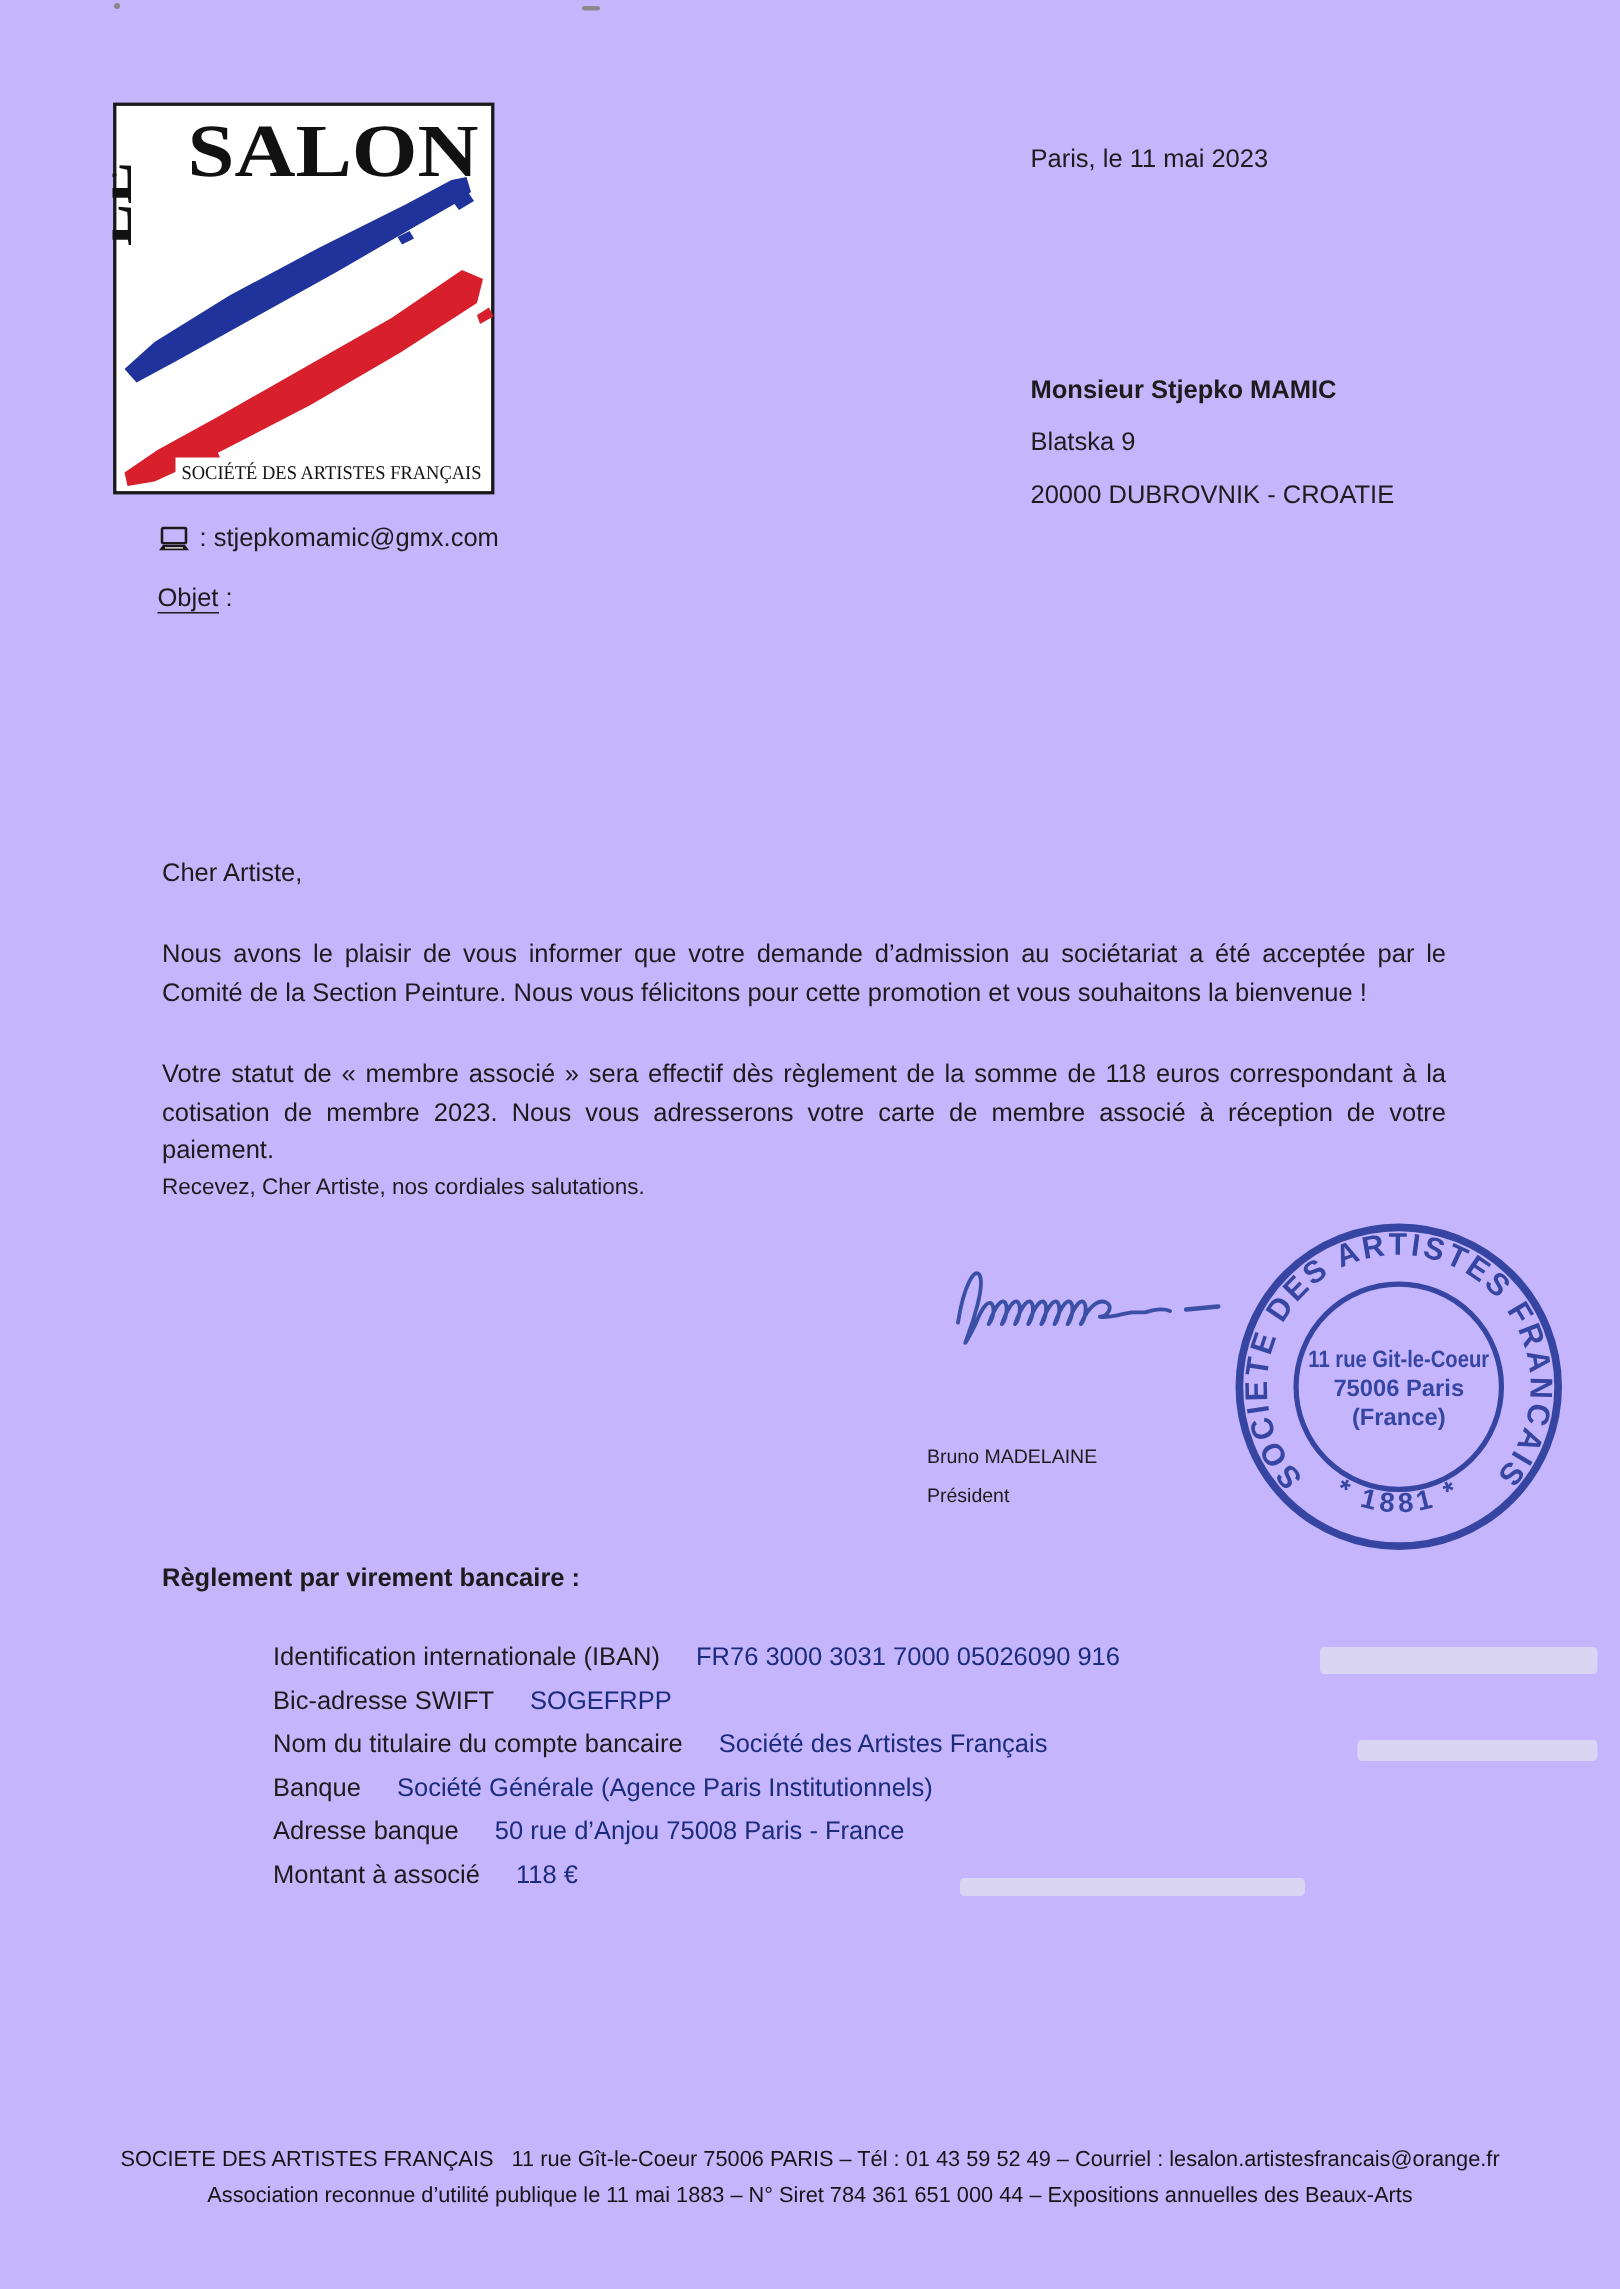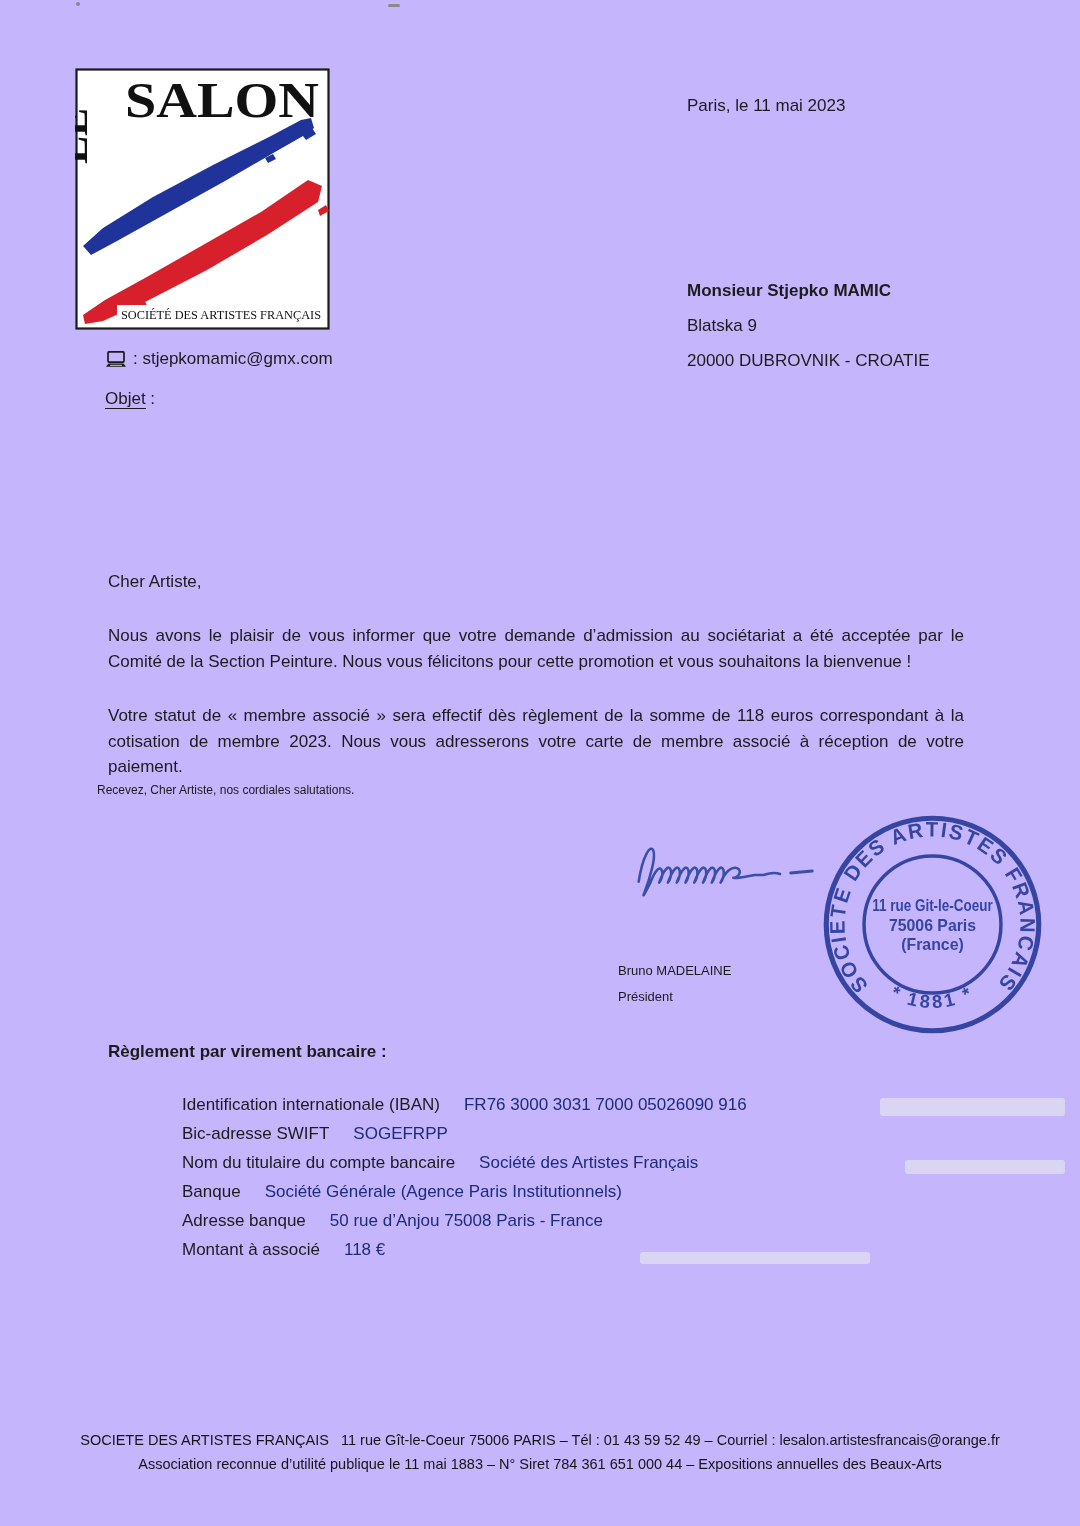--- a/index.html
+++ b/index.html
@@ -9,34 +9,34 @@
     overflow:hidden;
   }
   .abs{position:absolute;}
 
   
   .logo-box{left:75px;top:68px;width:255px;height:262px;}
 
   
   .date-line{left:687px;top:96px;font-size:17px;}
   .recipient{left:687px;top:242px;font-size:17px;line-height:35px;}
-  .recipient .name{font-weight:bold;margin-top:31px;}
+  .recipient .name{font-weight:bold;}
 
   
   .email-line{left:105px;top:349px;font-size:17px;display:flex;align-items:center;gap:6px;}
   .subject{left:105px;top:387px;font-size:17px;line-height:24px;display:flex;}
   .subject .lbl{width:64px;flex:0 0 auto;}
   .subject .lbl .u{border-bottom:1.5px solid #1c1c1c;}
 
   
   .salutation{left:108px;top:572px;font-size:17px;}
   .para{left:108px;width:856px;font-size:17px;line-height:25.5px;text-align:justify;}
   .p1{top:623px;}
   .p2{top:703px;}
-  .closing{left:97px;top:783px;font-size:12px;}
+  .closing{left:108px;top:783px;font-size:15px;}
 
   
   .signature{left:625px;top:838px;}
   .signer{left:618px;top:958px;font-size:13px;line-height:26px;}
   .stamp{left:815px;top:807px;}
 
   
   .pay-head{left:108px;top:1042px;font-size:17px;font-weight:bold;}
   .pay-table{left:182px;top:1090px;font-size:17px;line-height:29px;}
   .pay-row .plabel{margin-right:24px;}

